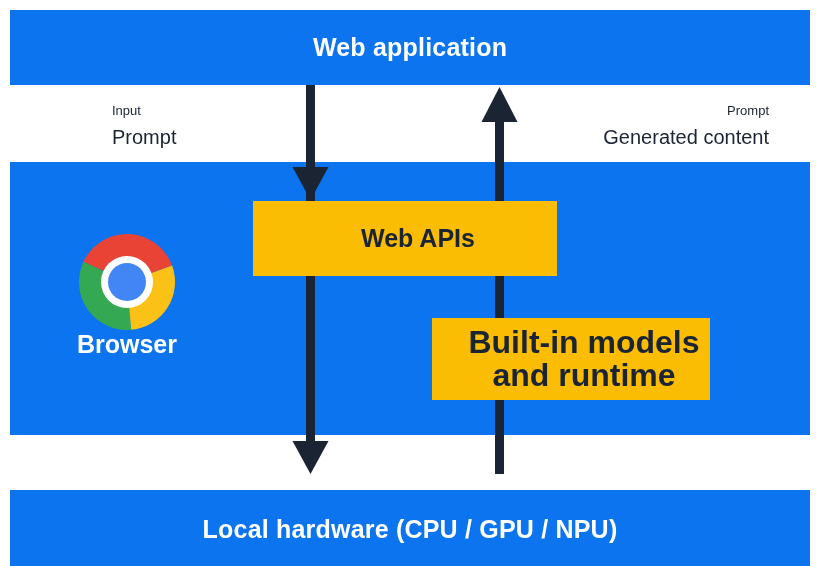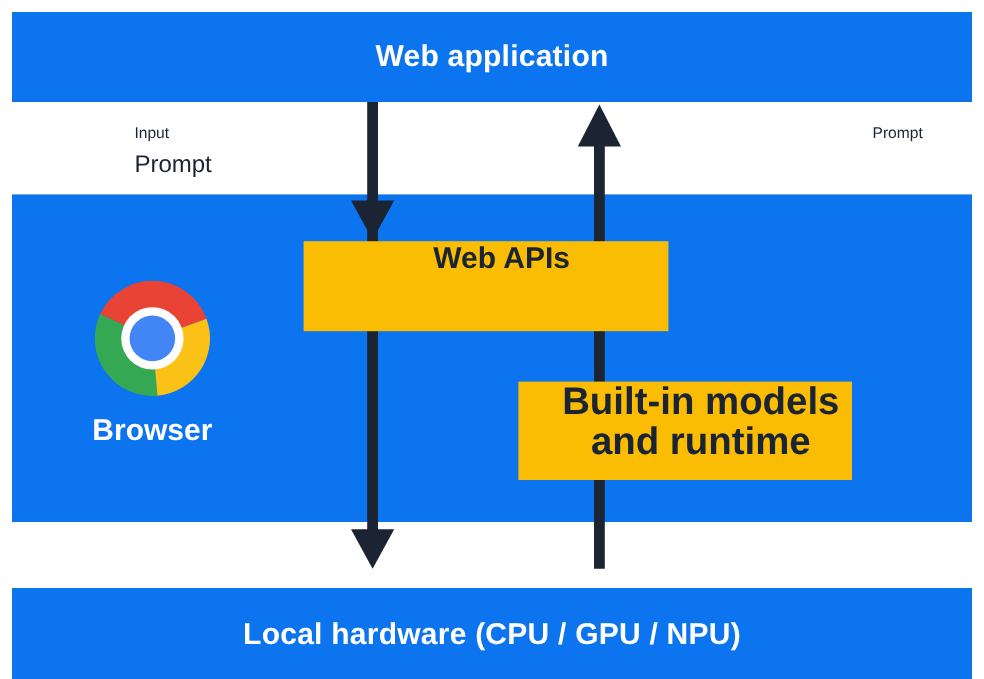--- a/index.html
+++ b/index.html
@@ -46,42 +46,41 @@
     left: 45px;
     top: 234px;
     width: 164px;
     z-index: 2;
     display: flex;
     flex-direction: column;
     align-items: center;
   }
   .chrome-icon-wrap { width: 96px; height: 96px; }
   .browser-label {
-    margin-top: 15px;
     color: var(--white_text);
     font-size: 25px;
     font-weight: 700;
   }
   .arrows-layer {
     position: absolute;
     inset: 0;
     width: 820px;
     height: 566px;
     z-index: 3;
     pointer-events: none;
   }
   .arrow-line { stroke: var(--navy); stroke-width: 9; }
   .arrow-head { fill: var(--navy); }
   .yellow-box {
     position: absolute;
     background: var(--box_yellow);
     display: flex;
     flex-direction: column;
     align-items: center;
-    justify-content: flex-start;
+    justify-content: center;
     z-index: 4;
     color: var(--navy);
     text-align: center;
     padding-left: 26px;
   }
   .box-web-apis {
     left: 253px; top: 201px;
     width: 304px; height: 75px;
     font-size: 25px; font-weight: 700;
   }
@@ -101,20 +100,21 @@
     <div class="bar-title">Web application</div>
   </div>
 
   <div class="io-label io-left">
     <div class="io-title">Input</div>
     <div class="io-value">Prompt</div>
   </div>
 
   <div class="io-label io-right">
     <div class="io-title">Prompt</div>
+    <div class="io-value">Generated content</div>
   </div>
 
   <div class="bar bar-middle"></div>
 
   <div class="browser-block">
     <div class="chrome-icon-wrap">
       <svg viewBox="0 0 96 96" width="96" height="96" aria-hidden="true">
         <path d="M48,48 L93.1,31.6 A48,48 0 0 0 4.5,27.7 Z" fill="#e94335"></path>
         <path d="M48,48 L4.5,27.7 A48,48 0 0 0 52.2,95.8 Z" fill="#34a853"></path>
         <path d="M48,48 L52.2,95.8 A48,48 0 0 0 93.1,31.6 Z" fill="#fbc116"></path>

